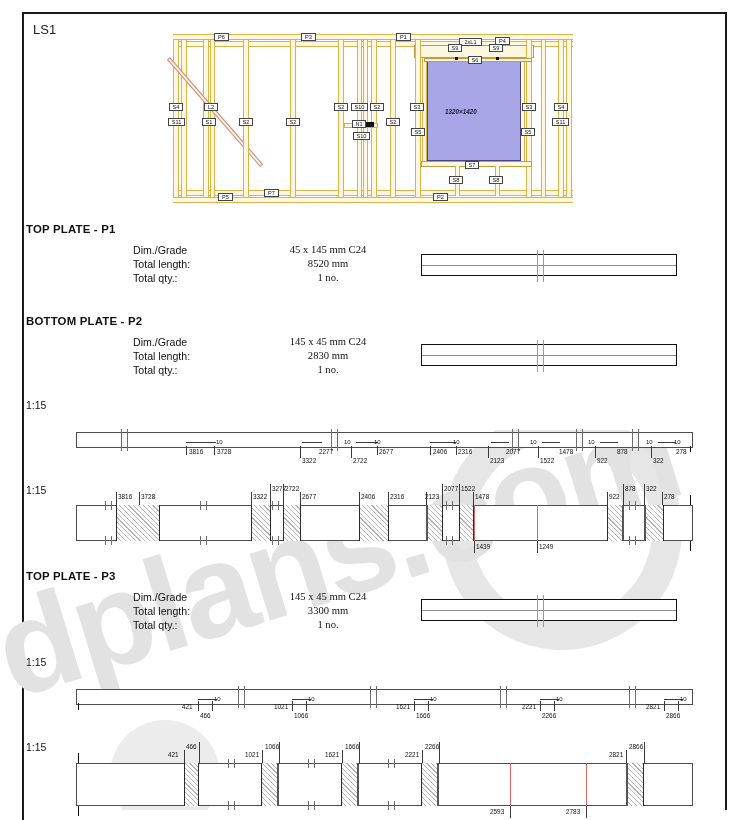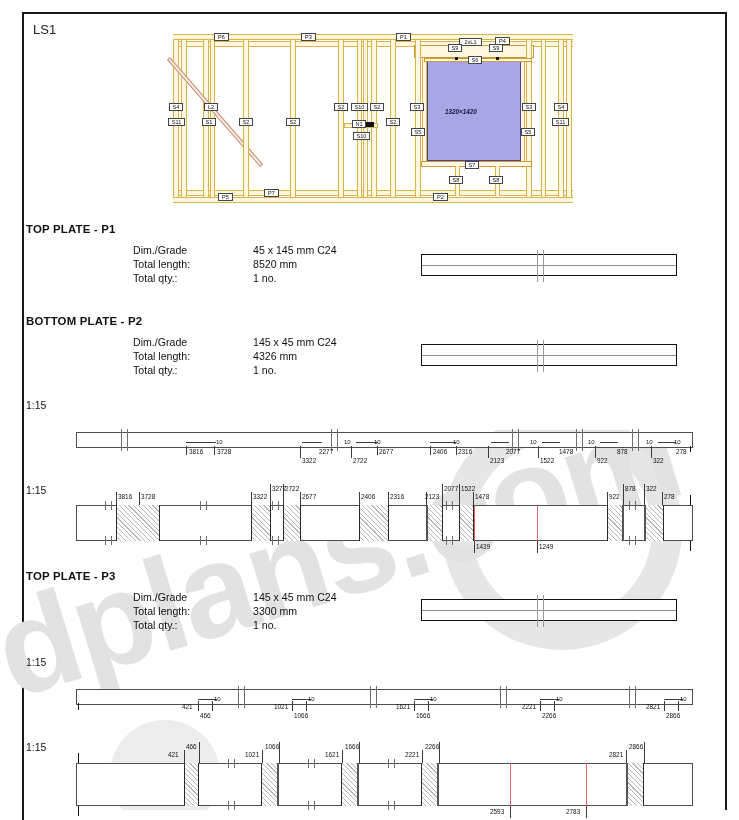--- a/index.html
+++ b/index.html
@@ -44,21 +44,21 @@
   .nogg{position:absolute;background:#fdf7e0;border:1px solid #d9b44a;box-sizing:border-box;}
   .pinblock{position:absolute;background:#111;}
   .hdr-band{position:absolute;background:#fdf7e0;border:1px solid #c79a3a;box-sizing:border-box;}
   .bolt{position:absolute;width:4px;height:4px;border:0.8px solid #b08a30;border-radius:50%;
         background:#fdf7e0;box-sizing:border-box;}
 
   
   .spec-title{position:absolute;font-size:11.4px;font-weight:bold;letter-spacing:.2px;color:#111;}
   .spec-row{position:absolute;font-size:10.6px;color:#111;}
   .spec-key{position:absolute;left:0;}
-  .spec-val{position:absolute;width:150px;text-align:left;}
+  .spec-val{position:absolute;width:150px;text-align:center;font-family:Liberation Serif, serif;}
 
   
   .plate-elev{position:absolute;height:22px;border:1.4px solid #111;box-sizing:border-box;background:#fff;}
   .plate-elev .midline{position:absolute;left:0;right:0;top:50%;height:1px;background:#8e8e8e;}
   .brk{position:absolute;top:-5px;height:32px;width:0;border-left:1.1px solid #9a9a9a;}
 
   
   .scale-lab{position:absolute;font-size:10.4px;color:#111;}
 
   
@@ -192,21 +192,21 @@
   <div class="brk" style="left:121px;"></div>
 </div>
 
 <div class="spec-title" style="left:26px;top:315px;">BOTTOM PLATE - P2</div>
 <div class="spec-row" style="left:133px;top:336px;width:300px;">
   <span class="spec-key">Dim./Grade</span>
   <span class="spec-val" style="left:120px;">145 x 45 mm C24</span>
 </div>
 <div class="spec-row" style="left:133px;top:350px;width:300px;">
   <span class="spec-key">Total length:</span>
-  <span class="spec-val" style="left:120px;">4326 mm</span>
+  <span class="spec-val" style="left:120px;">2830 mm</span>
 </div>
 <div class="spec-row" style="left:133px;top:364px;width:300px;">
   <span class="spec-key">Total qty.:</span>
   <span class="spec-val" style="left:120px;">1 no.</span>
 </div>
 <div class="plate-elev" style="left:421px;top:344px;width:256px;">
   <div class="midline"></div>
   <div class="brk" style="left:115px;"></div>
   <div class="brk" style="left:121px;"></div>
 </div>

